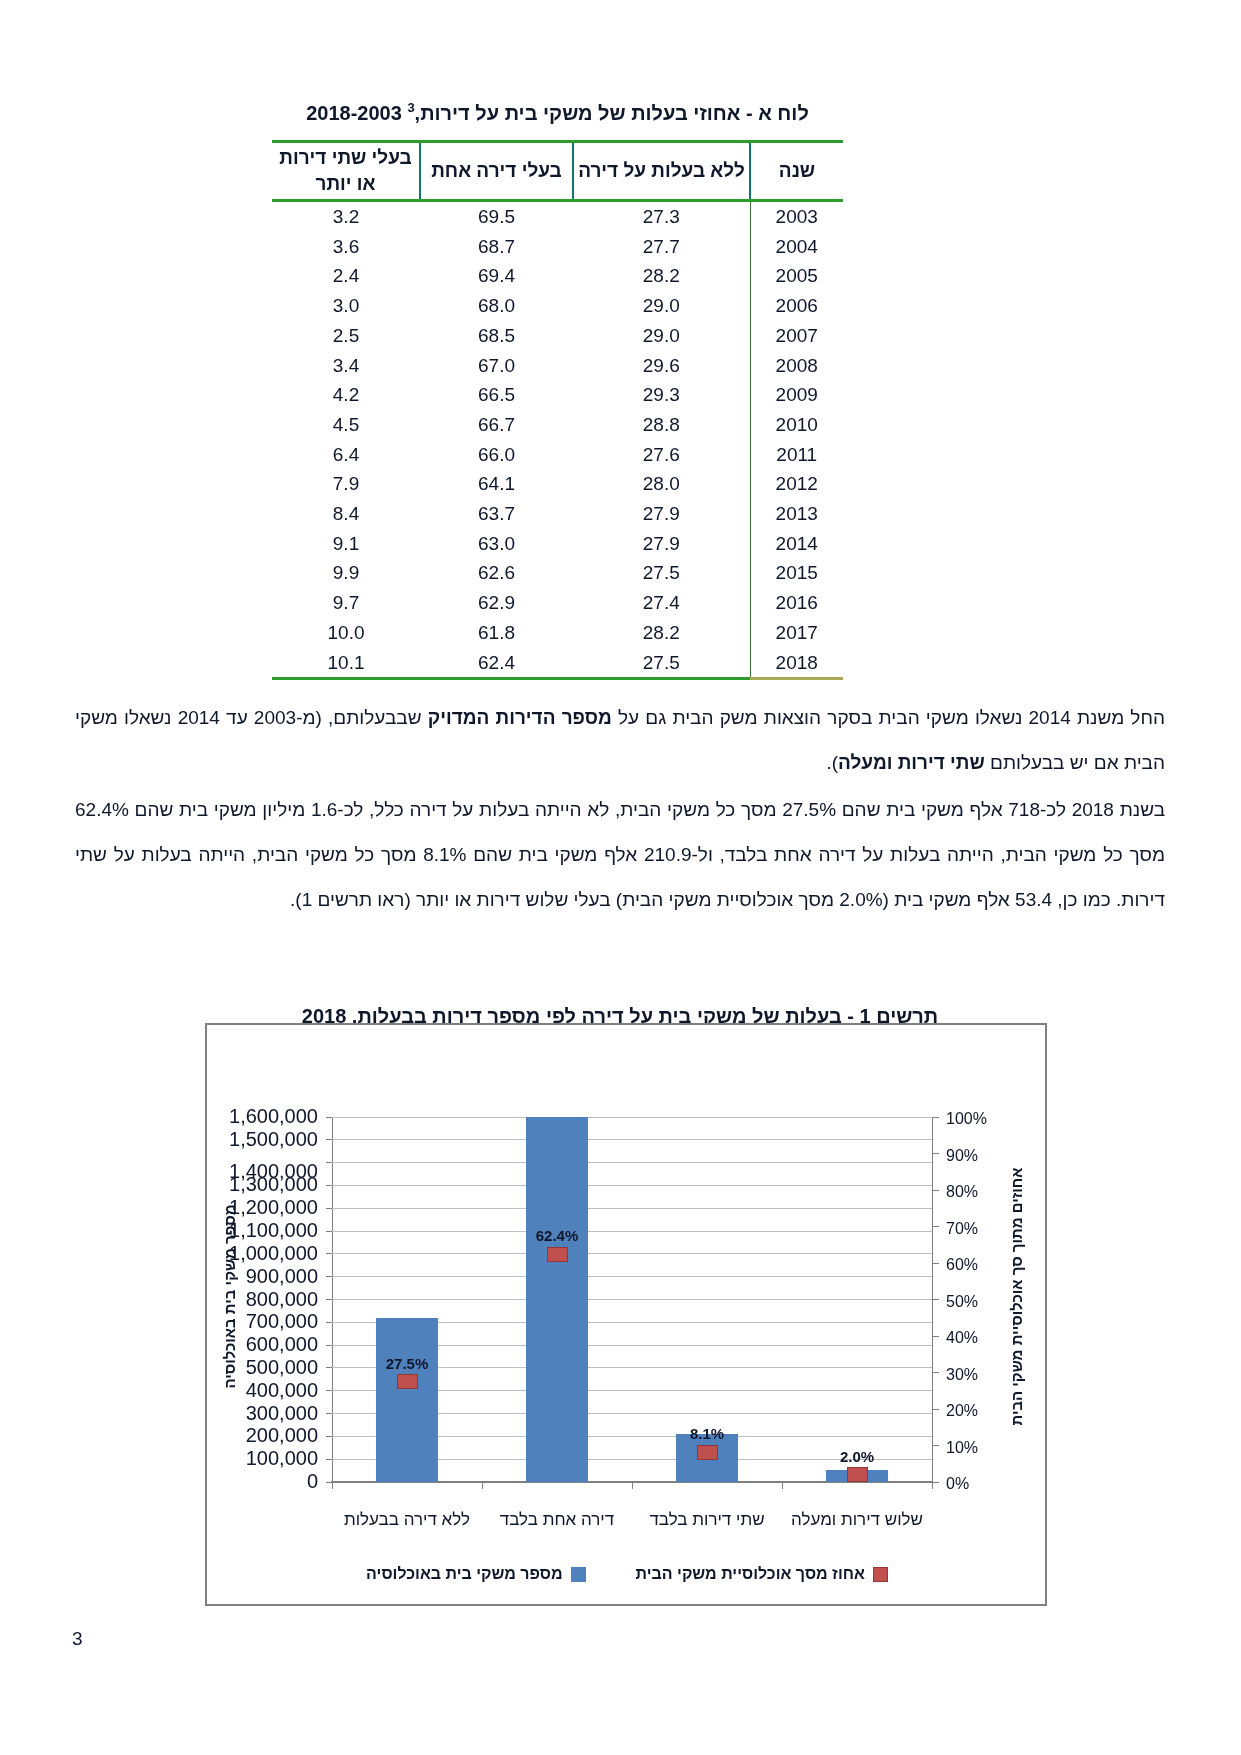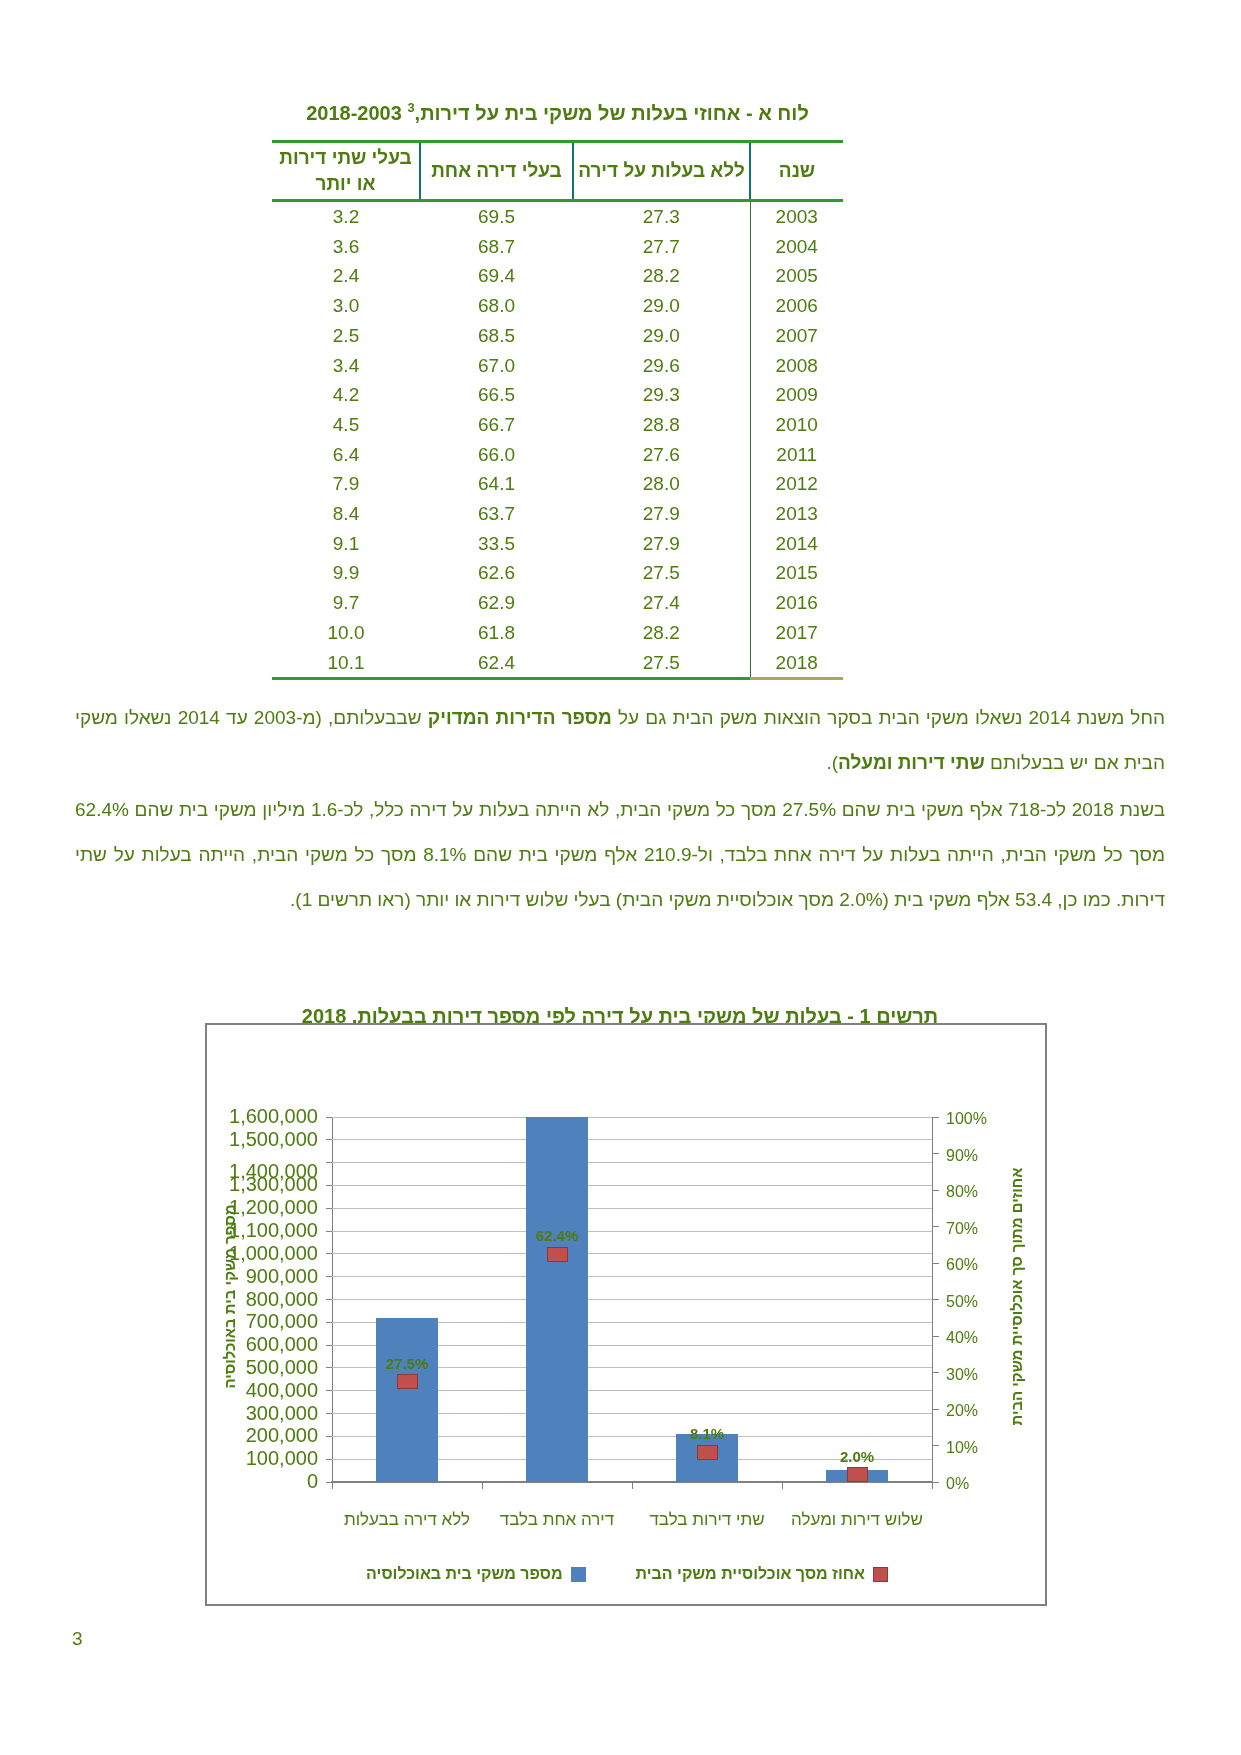--- a/index.html
+++ b/index.html
@@ -1,18 +1,18 @@
 <!DOCTYPE html>
 <html lang="he"><head>
 <meta charset="utf-8">
 <style>
   html,body{margin:0;padding:0;background:#ffffff;}
   .page{
     position:relative;width:1241px;height:1755px;background:#ffffff;
-    font-family:"Liberation Sans","DejaVu Sans",sans-serif;color:#4d7c0f;direction:rtl;overflow:hidden;
+    font-family:"Liberation Sans","DejaVu Sans",sans-serif;color:#0f172a;direction:rtl;overflow:hidden;
   }
   
   .tbl-title{position:absolute;top:100px;left:260px;width:595px;text-align:center;
     font-size:20px;font-weight:bold;}
   .tbl-title sup{font-size:13px;vertical-align:super;}
   .ltr{direction:ltr;unicode-bidi:isolate;}
   .own-table{position:absolute;top:140px;left:272px;width:571px;border-collapse:collapse;table-layout:fixed;}
   .own-table th{
     border-top:3px solid #2e9b2e;border-bottom:3px solid #2e9b2e;
     font-size:19px;font-weight:bold;text-align:center;vertical-align:middle;
@@ -147,21 +147,21 @@
         </tr>
         <tr>
           <td>2013</td>
           <td>27.9</td>
           <td>63.7</td>
           <td>8.4</td>
         </tr>
         <tr>
           <td>2014</td>
           <td>27.9</td>
-          <td>33.5</td>
+          <td>63.0</td>
           <td>9.1</td>
         </tr>
         <tr>
           <td>2015</td>
           <td>27.5</td>
           <td>62.6</td>
           <td>9.9</td>
         </tr>
         <tr>
           <td>2016</td>

